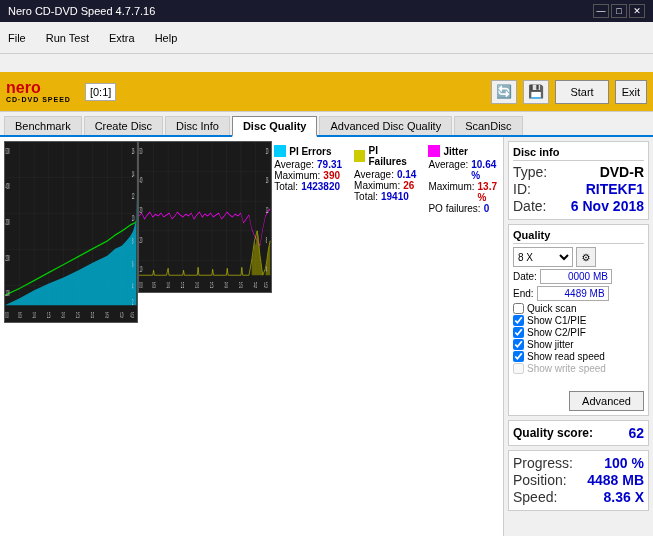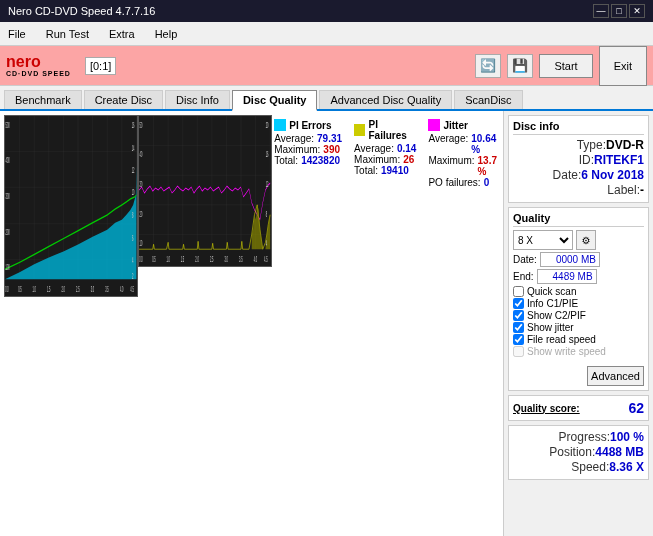--- a/index.html
+++ b/index.html
@@ -5,64 +5,64 @@
     * { margin: 0; padding: 0; box-sizing: border-box; }
     body { width: 653px; height: 536px; font-family: 'Segoe UI', Tahoma, Geneva, Verdana, sans-serif; font-size: 11px; background: #f0f0f0; overflow: hidden; }
     
     
     .title-bar { background: #1a1a2e; color: white; display: flex; align-items: center; justify-content: space-between; padding: 4px 8px; height: 22px; }
     .title-bar-title { font-size: 11px; display: flex; align-items: center; gap: 4px; }
     .title-bar-controls { display: flex; gap: 2px; }
     .title-bar-btn { background: transparent; border: 1px solid #555; color: white; width: 16px; height: 14px; font-size: 9px; cursor: pointer; display: flex; align-items: center; justify-content: center; }
 
     
-    .menu-bar { background: #f0f0f0; border-bottom: 1px solid #ccc; display: flex; padding: 2px 4px; height: 24px; align-items: center; gap: 12px; }
+    .menu-bar { background: #f0f0f0; border-bottom: 1px solid #ccc; display: flex; padding: 2px 4px; height: 32px; align-items: center; gap: 12px; }
     .menu-item { font-size: 11px; cursor: pointer; padding: 1px 4px; }
 
     
-    .toolbar { background: #fca5a5; border-bottom: 1px solid #ccc; display: flex; align-items: center; padding: 3px 6px; gap: 6px; height: 40px; }
+    .toolbar { background: #eab308; border-bottom: 1px solid #ccc; display: flex; align-items: center; padding: 3px 6px; gap: 6px; height: 40px; margin-top: 18px; }
     .logo-container { display: flex; flex-direction: column; line-height: 1; margin-right: 8px; }
     .drive-select { display: flex; align-items: flex-end; gap: 4px; flex: 1; }
     .drive-label { font-size: 11px; background: white; border: 1px solid #aaa; padding: 2px 4px; }
     .drive-dropdown { height: 22px; font-size: 11px; background: white; border: 1px solid #aaa; padding: 2px; flex: 1; max-width: 220px; }
     .toolbar-icon-btn { width: 26px; height: 24px; background: #f0f0f0; border: 1px solid #aaa; cursor: pointer; display: flex; align-items: center; justify-content: center; font-size: 13px; }
     .start-btn { background: #f0f0f0; border: 1px solid #888; padding: 3px 14px; font-size: 11px; cursor: pointer; height: 24px; }
-    .exit-btn { background: #f0f0f0; border: 1px solid #888; padding: 3px 14px; font-size: 11px; cursor: pointer; height: 40px; }
+    .exit-btn { background: #f0f0f0; border: 1px solid #888; padding: 3px 6px; font-size: 11px; cursor: pointer; height: 24px; }
 
     
     .tabs { display: flex; background: #f0f0f0; border-bottom: 2px solid #0078d7; padding: 0 4px; padding-top: 4px; gap: 2px; }
     .tab { padding: 3px 10px; font-size: 11px; cursor: pointer; border: 1px solid #ccc; border-bottom: none; background: #e0e0e0; }
     .tab.active { background: white; border-color: #888; border-bottom: 2px solid white; margin-bottom: -2px; font-weight: bold; }
 
     
     .content { display: flex; background: white; height: calc(536px - 22px - 20px - 40px - 26px); }
 
     
     .right-panel { width: 150px; background: #f0f0f0; padding: 4px; display: flex; flex-direction: column; gap: 4px; border-left: 1px solid #ccc; }
     .panel-section { background: white; border: 1px solid #ccc; padding: 4px; }
     .panel-title { font-weight: bold; font-size: 11px; border-bottom: 1px solid #ccc; margin-bottom: 3px; padding-bottom: 2px; }
-    .panel-row { display: flex; justify-content: flex-end; font-size: 12px; margin-bottom: 1px; }
+    .panel-row { display: flex; justify-content: space-between; font-size: 14px; margin-bottom: 1px; }
     .panel-label { color: #333; }
     .panel-value { color: #000; font-weight: bold; }
     .panel-value-blue { color: #0000cc; font-weight: bold; }
 
     .settings-section { background: white; border: 1px solid #ccc; padding: 4px; }
     .settings-title { font-weight: bold; font-size: 11px; border-bottom: 1px solid #ccc; margin-bottom: 3px; padding-bottom: 2px; }
     .settings-row { display: flex; align-items: center; gap: 3px; margin-bottom: 2px; }
     .settings-select { height: 20px; font-size: 10px; background: white; border: 1px solid #aaa; width: 60px; }
     .settings-icon-btn { width: 20px; height: 20px; background: #f0f0f0; border: 1px solid #aaa; cursor: pointer; display: flex; align-items: center; justify-content: center; font-size: 10px; }
 
-    .mb-input { background: white; border: 1px solid #aaa; padding: 1px 3px; font-size: 10px; width: 60px; text-align: right; color: #0000cc; }
+    .mb-input { background: white; border: 1px solid #aaa; padding: 1px 3px; font-size: 10px; width: 72px; text-align: right; color: #0000cc; }
     
     .checkbox-row { display: flex; align-items: center; gap: 3px; font-size: 10px; margin-bottom: 1px; }
     .checkbox-row input { width: 11px; height: 11px; }
     .checkbox-row label { cursor: pointer; }
     .checkbox-row.disabled label { color: #aaa; }
 
-    .advanced-btn { background: #f0f0f0; border: 1px solid #888; padding: 3px 3px; font-size: 11px; cursor: pointer; margin-top: 6px; align-self: flex-end; }
+    .advanced-btn { background: #f0f0f0; border: 1px solid #888; padding: 3px 12px; font-size: 11px; cursor: pointer; margin-top: 14px; align-self: flex-end; }
 
     .quality-section { background: white; border: 1px solid #ccc; padding: 4px; }
 
     
     svg { display: block; }
   </style>
 </head>
 <body>
 
 <div class="title-bar">
@@ -280,24 +280,20 @@
         <span class="panel-value">DVD-R</span>
       </div>
       <div class="panel-row">
         <span class="panel-label">ID:</span>
         <span class="panel-value-blue">RITEKF1</span>
       </div>
       <div class="panel-row">
         <span class="panel-label">Date:</span>
         <span class="panel-value-blue">6 Nov 2018</span>
       </div>
-      <div class="panel-row">
-        <span class="panel-label">Label:</span>
-        <span class="panel-value">-</span>
-      </div>
     </div>
 
     <div class="settings-section">
       <div class="settings-title">Quality</div>
       <div class="settings-row">
         <select class="settings-select">
           <option>8 X</option>
         </select>
         <button class="settings-icon-btn">⚙</button>
       </div>
@@ -309,47 +305,47 @@
         <span style="font-size:10px;">End:</span>
         <input class="mb-input" type="text" value="4489 MB" style="">
       </div>
 
       <div class="checkbox-row">
         <input type="checkbox" id="cb1" style="">
         <label for="cb1">Quick scan</label>
       </div>
       <div class="checkbox-row">
         <input type="checkbox" id="cb2" checked="" style="">
-        <label for="cb2">Info C1/PIE</label>
+        <label for="cb2">Show C1/PIE</label>
       </div>
       <div class="checkbox-row">
         <input type="checkbox" id="cb3" checked="" style="">
         <label for="cb3">Show C2/PIF</label>
       </div>
       <div class="checkbox-row">
         <input type="checkbox" id="cb4" checked="" style="">
         <label for="cb4">Show jitter</label>
       </div>
       <div class="checkbox-row">
         <input type="checkbox" id="cb5" checked="" style="">
-        <label for="cb5">File read speed</label>
+        <label for="cb5">Show read speed</label>
       </div>
       <div class="checkbox-row disabled">
         <input type="checkbox" id="cb6" disabled="" style="">
         <label for="cb6" style="color:#aaa;">Show write speed</label>
       </div>
 
       <div style="display:flex; justify-content:flex-end; margin-top:3px;">
         <button class="advanced-btn">Advanced</button>
       </div>
     </div>
 
     <div class="quality-section">
       <div style="display:flex; justify-content:space-between; align-items:center;">
-        <span style="font-size:10px; font-weight:bold;text-decoration:underline;">Quality score:</span>
+        <span style="font-size:12px; font-weight:bold;">Quality score:</span>
         <span style="color:#0000cc; font-weight:bold; font-size:14px;">62</span>
       </div>
     </div>
 
     <div class="quality-section">
       <div class="panel-row">
         <span class="panel-label">Progress:</span>
         <span class="panel-value-blue">100 %</span>
       </div>
       <div class="panel-row">

